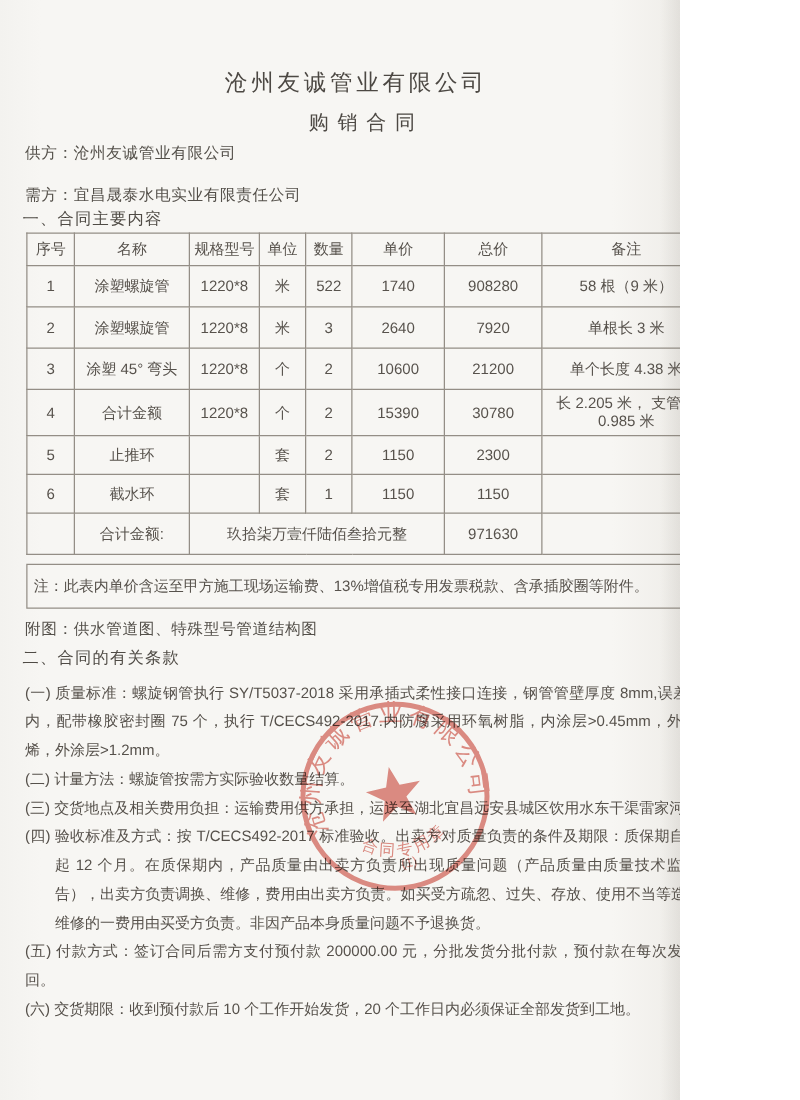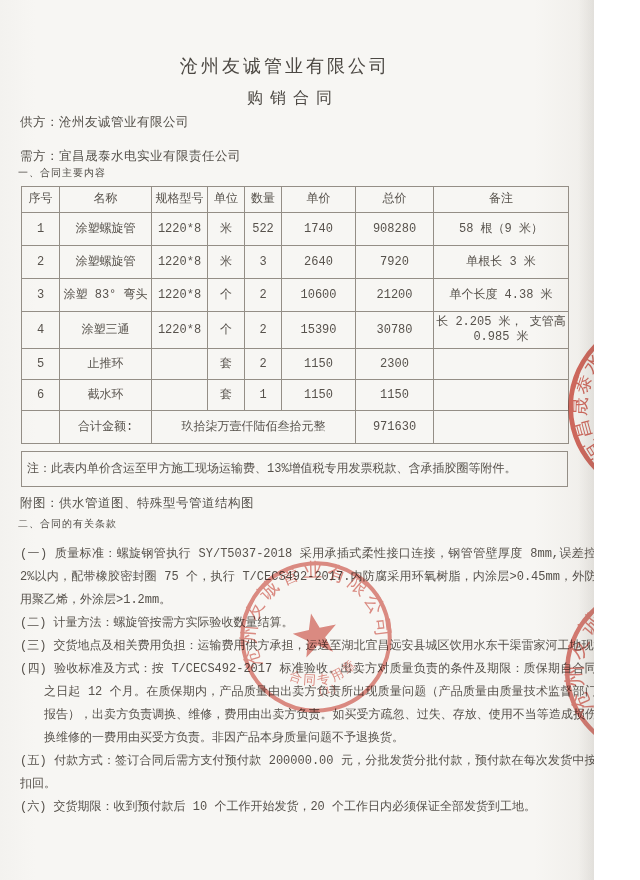--- a/index.html
+++ b/index.html
@@ -1,34 +1,34 @@
 <!DOCTYPE html>
 <html><head>
 <meta charset="utf-8">
 <style>
   html,body{margin:0;padding:0;}
   .page{
-    position:relative;width:594px;height:880px;overflow:hidden;
+    position:relative;width:544px;height:880px;overflow:hidden;
     background:linear-gradient(to right,#f3f2ef,#f7f6f3 6%,#f7f6f3 90%,#efede9);
-    font-family:Liberation Mono, monospace;
+    font-family:Liberation Sans, sans-serif;
     color:#54504a;
   }
   .page::after{
     content:"";position:absolute;right:0;top:0;width:16px;height:100%;
     background:linear-gradient(to right,rgba(110,105,95,0),rgba(110,105,95,0.10));
     pointer-events:none;
   }
   .abs{position:absolute;}
   .title1{left:0;top:54px;width:570px;text-align:center;font-size:18px;letter-spacing:3px;color:#4c4843;}
   .title2{left:0;top:88px;width:586px;text-align:center;font-size:16px;letter-spacing:7px;color:#4c4843;}
   .party{font-size:12.5px;letter-spacing:0.5px;}
   .supplier-line{left:20px;top:114px;}
   .buyer-line{left:20px;top:148px;}
   .meta{left:415px;top:111px;font-size:12.5px;line-height:21px;}
-  .sec-heading{font-size:10px;color:#4f4b45;letter-spacing:1px;}
+  .sec-heading{font-size:13px;color:#4f4b45;letter-spacing:1px;}
   .sec1-heading{left:18px;top:166px;}
   .items{left:21px;top:186px;}
   table{border-collapse:collapse;table-layout:fixed;width:547px;}
   td,th{border:1px solid #948e86;text-align:center;vertical-align:middle;
         font-weight:normal;font-size:12px;color:#57524c;padding:1px 2px;line-height:15px;}
   thead tr{height:26px;}
   tbody tr{height:33px;}
   tbody tr:nth-child(4){height:37px;}
   tbody tr:nth-child(5),tbody tr:nth-child(6){height:31px;}
   tbody tr:nth-child(7){height:33px;}
@@ -102,31 +102,31 @@
             <td>涂塑螺旋管</td>
             <td>1220*8</td>
             <td>米</td>
             <td>3</td>
             <td>2640</td>
             <td>7920</td>
             <td>单根长 3 米</td>
           </tr>
           <tr>
             <td>3</td>
-            <td>涂塑 83° 弯头</td>
+            <td>涂塑 45° 弯头</td>
             <td>1220*8</td>
             <td>个</td>
             <td>2</td>
             <td>10600</td>
             <td>21200</td>
             <td>单个长度 4.38 米</td>
           </tr>
           <tr>
             <td>4</td>
-            <td>涂塑三通</td>
+            <td>合计金额</td>
             <td>1220*8</td>
             <td>个</td>
             <td>2</td>
             <td>15390</td>
             <td>30780</td>
             <td>长 2.205 米， 支管高 0.985 米</td>
           </tr>
           <tr>
             <td>5</td>
             <td>止推环</td>

